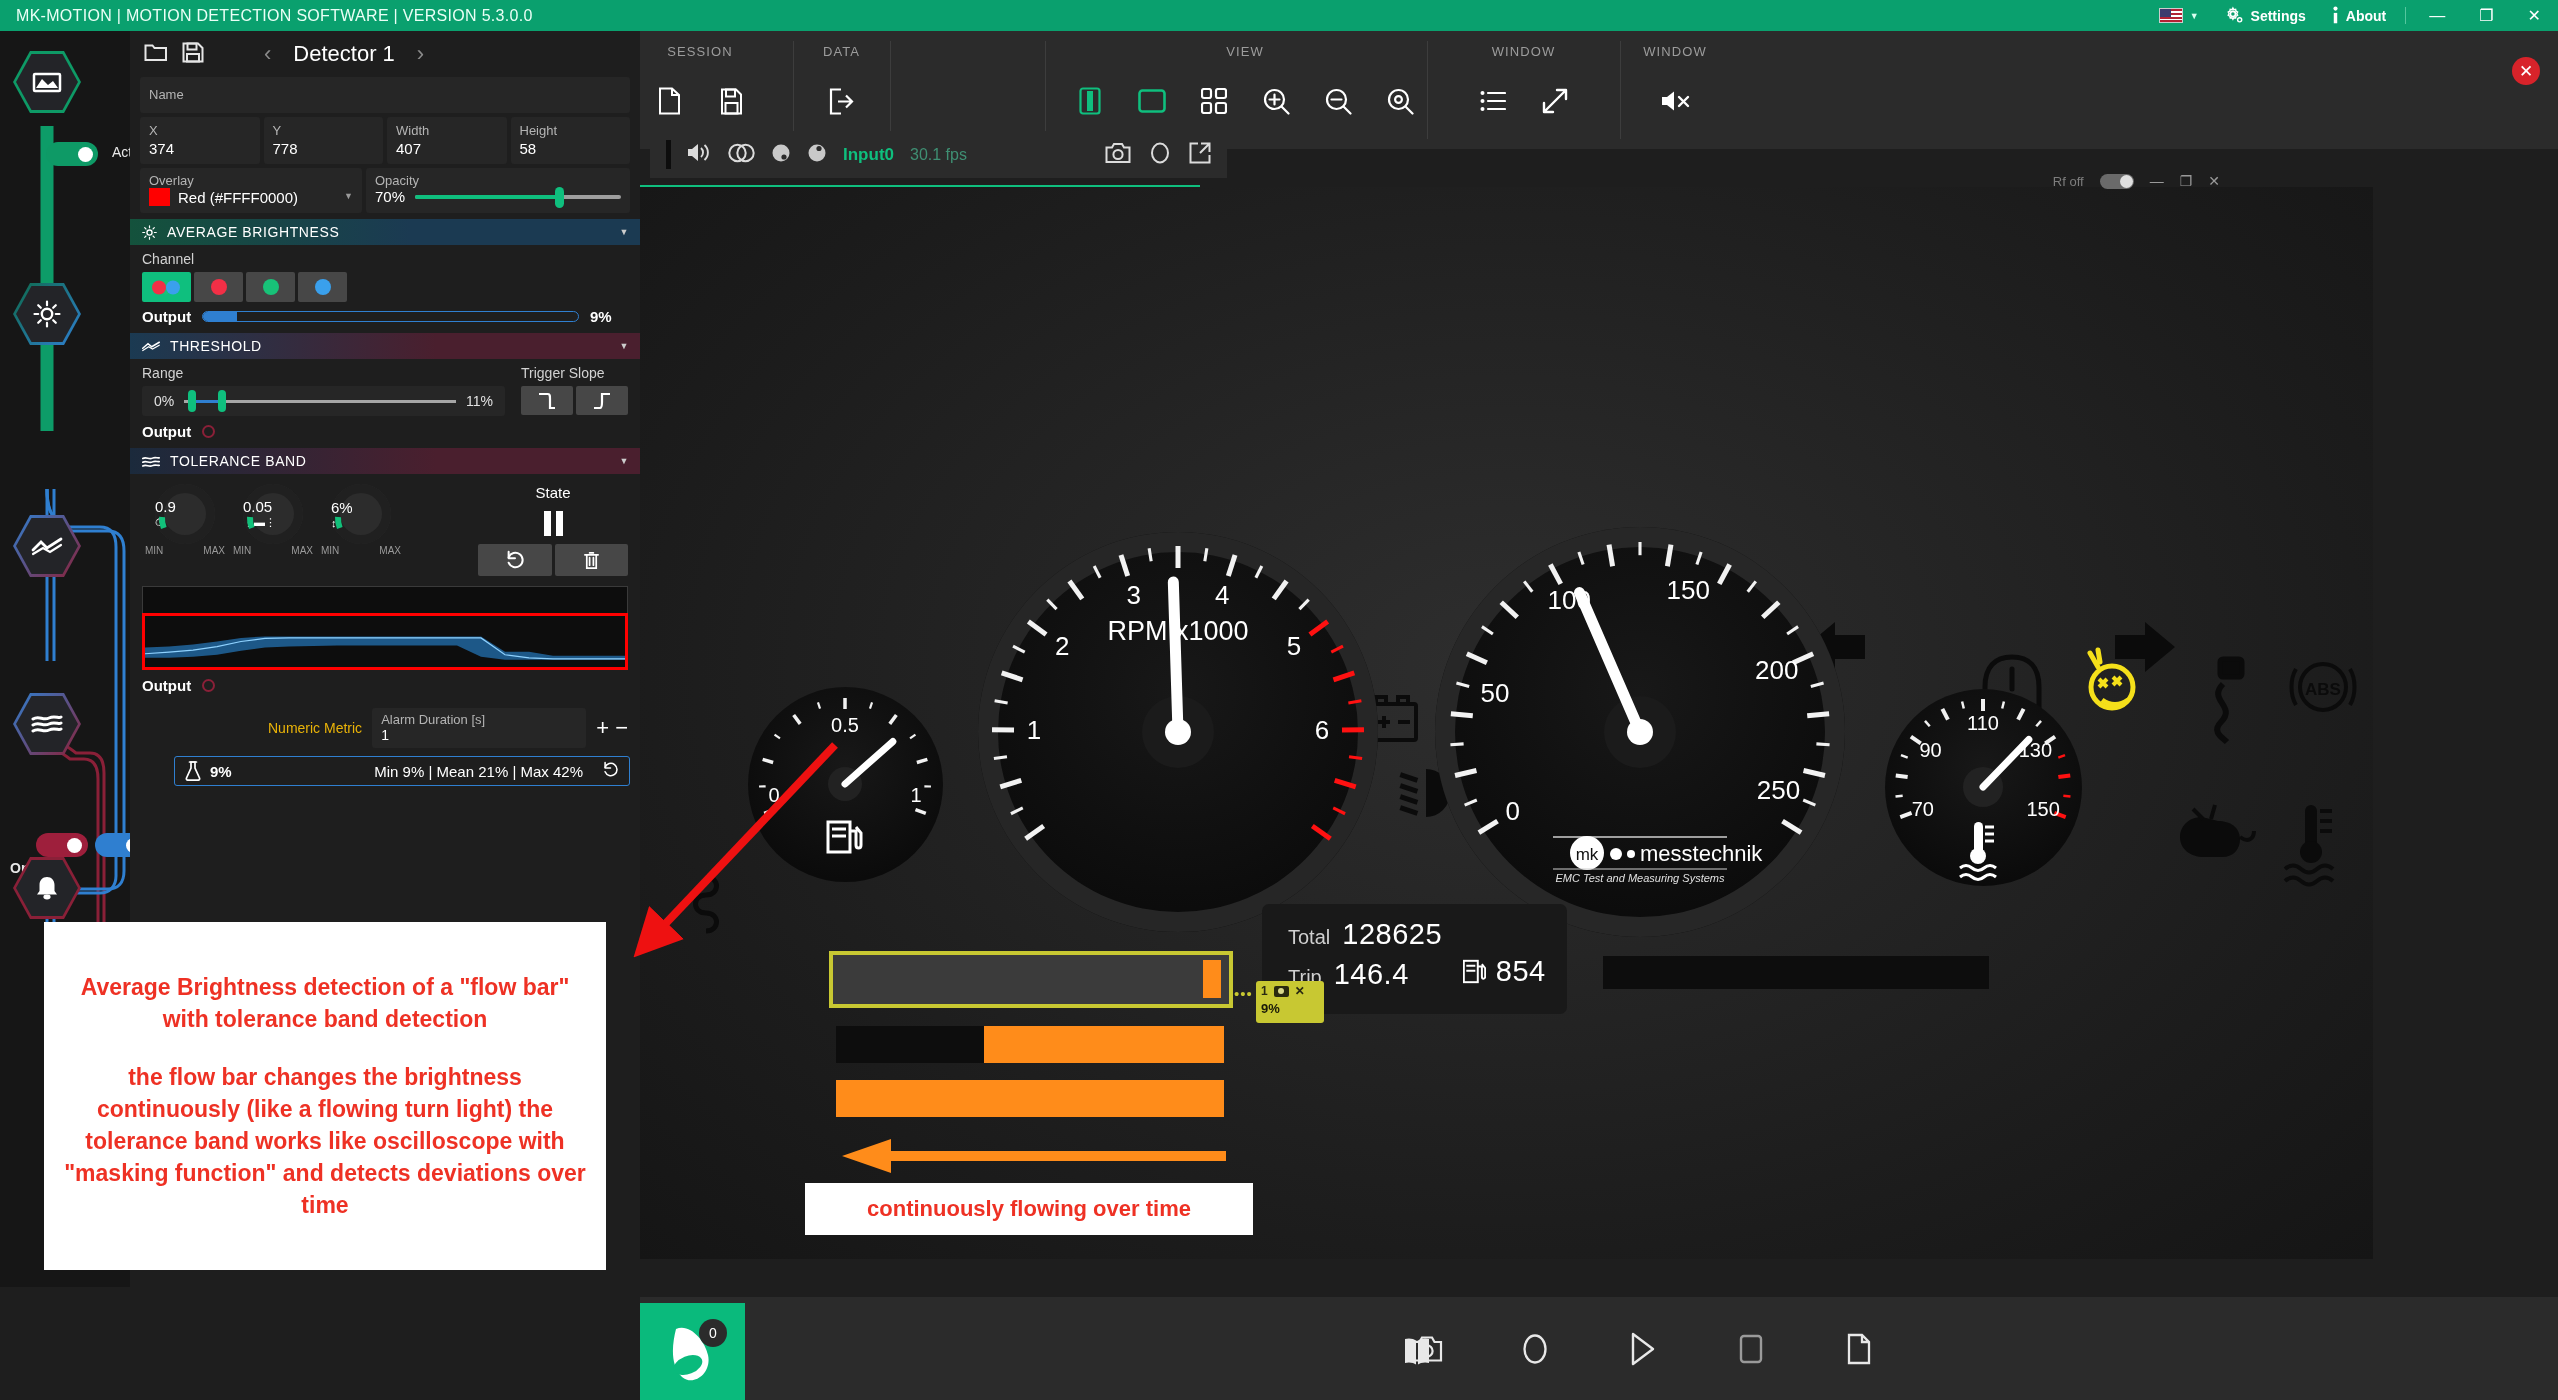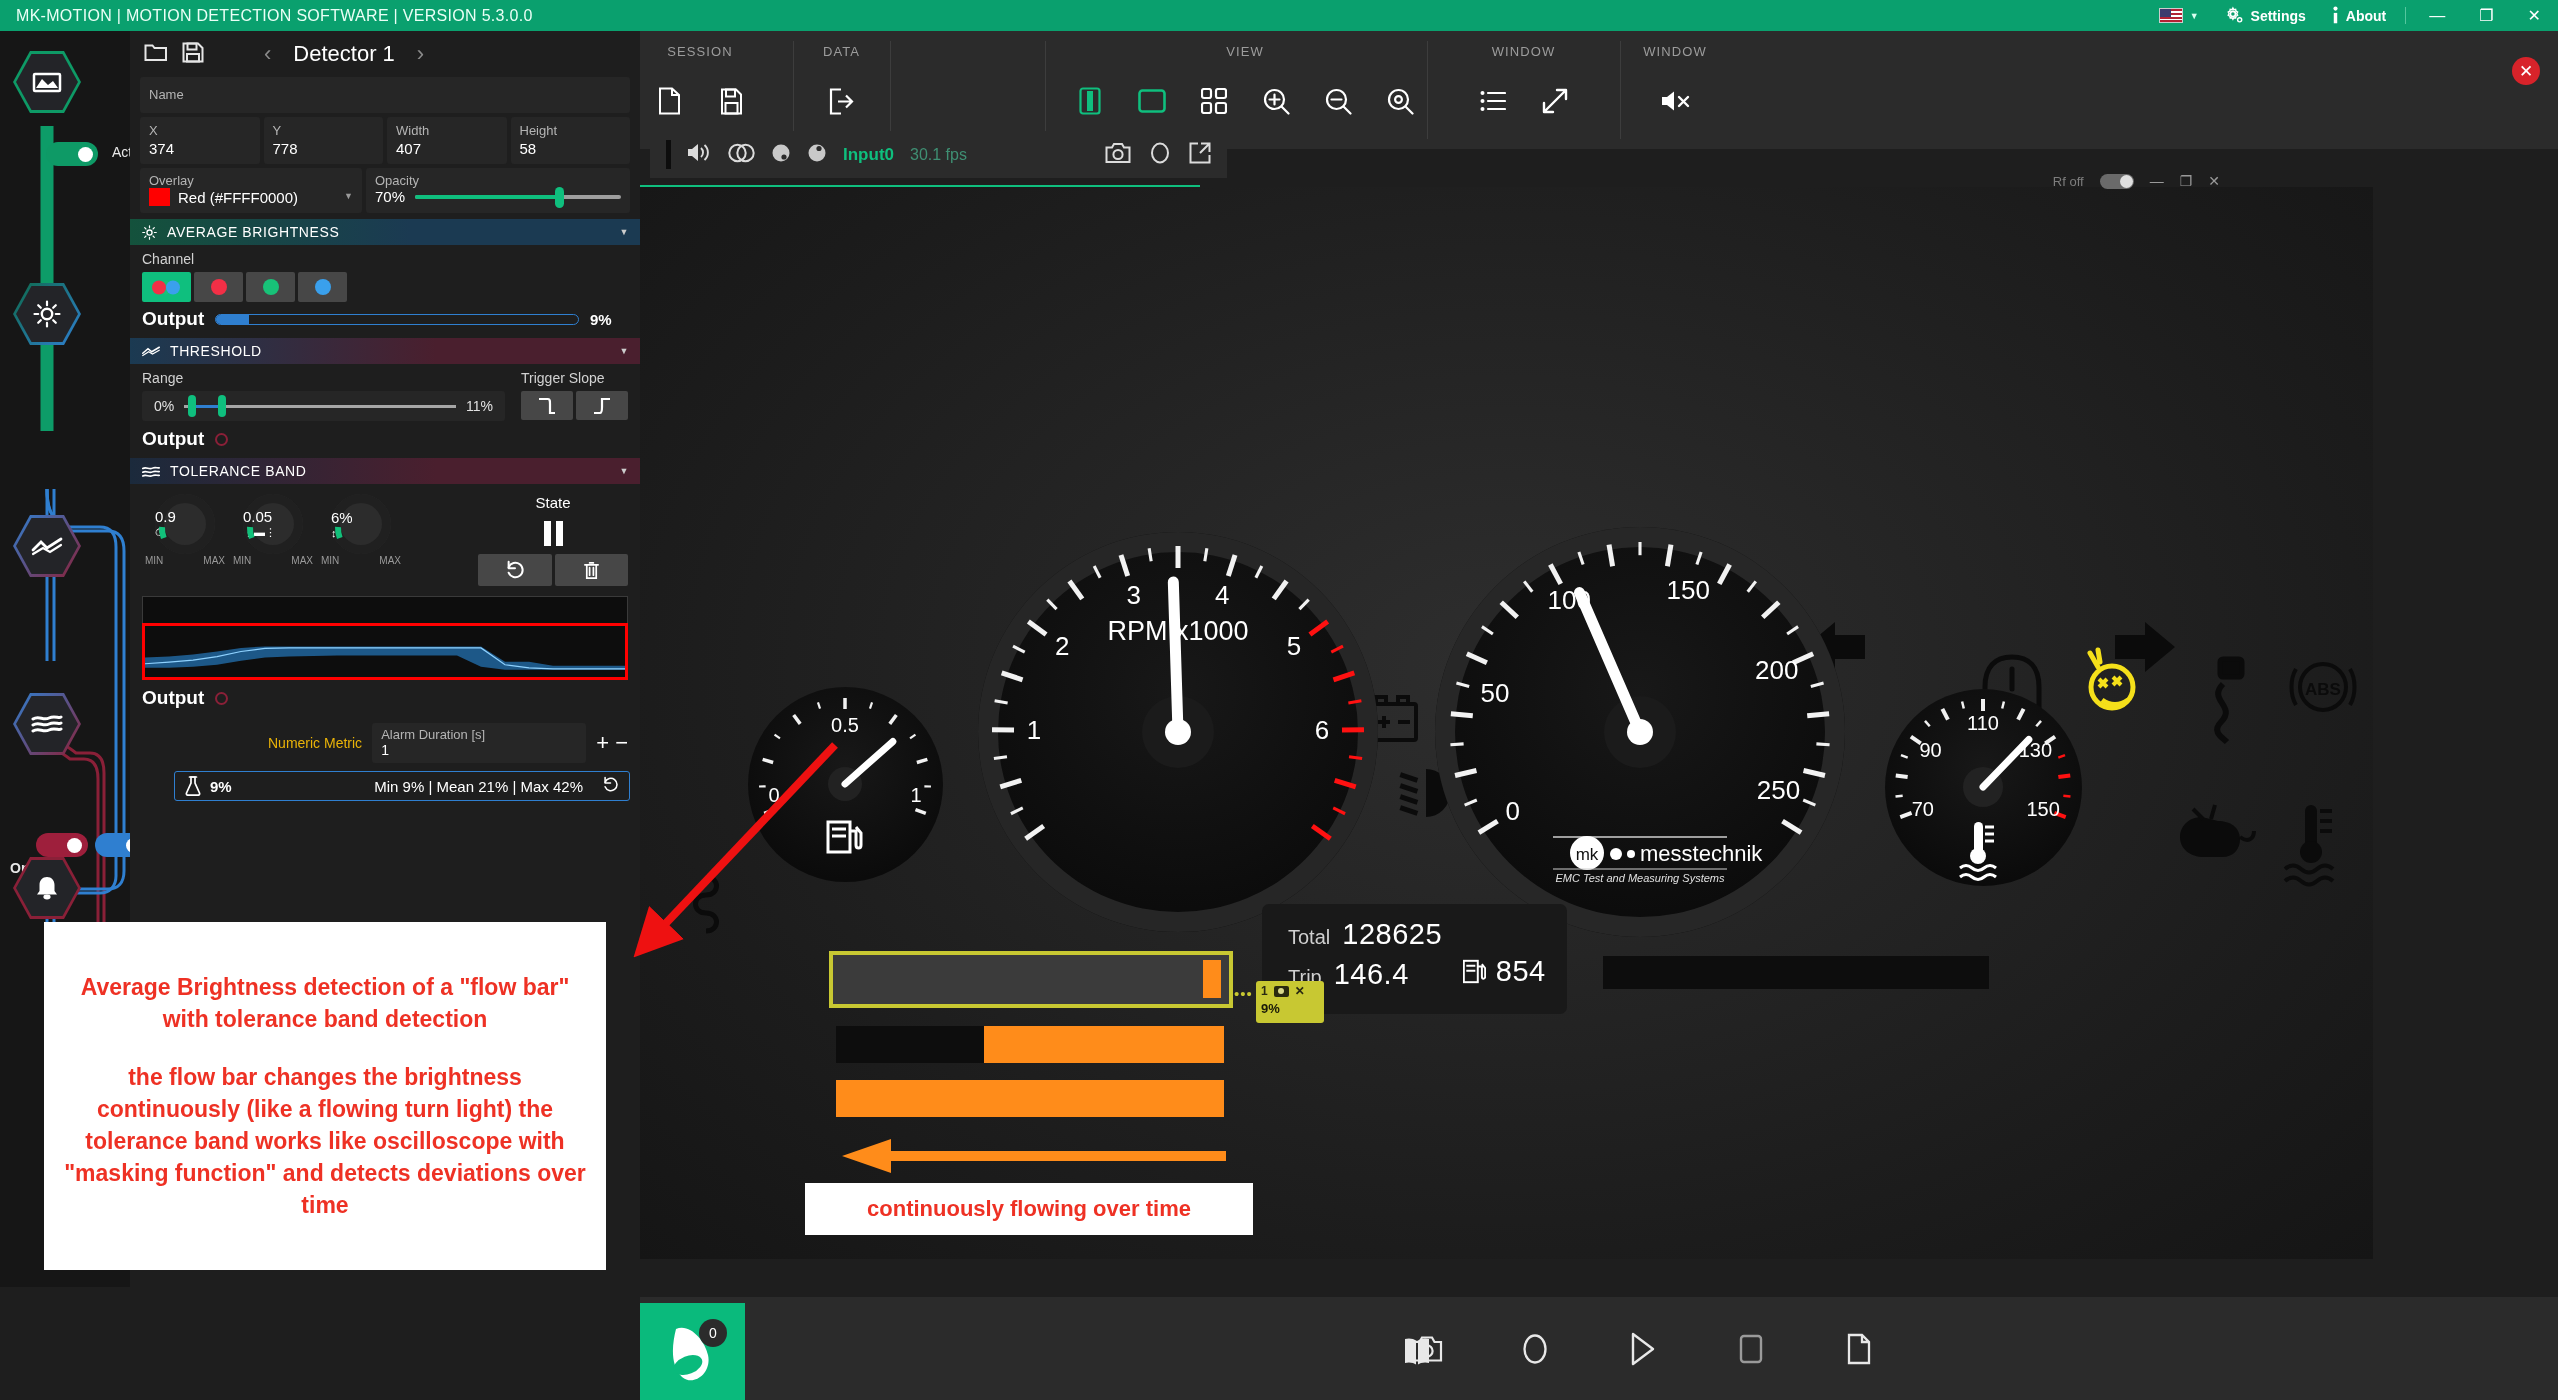--- a/index.html
+++ b/index.html
@@ -96,21 +96,21 @@
   .mini-lbl { color: #d2d2d2; font-size: 14px; margin-bottom: 5px; }
   .chan-row { display: flex; gap: 3px; margin-bottom: 6px; }
   .chan-btn {
     width: 49px; height: 30px; background: #474747; display: flex;
     align-items: center; justify-content: center; border-radius: 2px;
   }
   .chan-btn.sel { background: #0fbf7e; }
   .dot { width: 16px; height: 16px; border-radius: 50%; display: inline-block; }
 
   .out-row { display: flex; align-items: center; gap: 11px; }
-  .out-lbl { color: #fff; font-size: 19px; font-weight: bold; }
+  .out-lbl { color: #fff; font-size: 15px; font-weight: bold; }
   .bar-out { flex: 1; height: 11px; border: 1px solid #2f7fd0; border-radius: 6px; position: relative; overflow: hidden; }
   .bar-out-fill { position: absolute; left: 0; top: 0; bottom: 0; background: #2f7fd0; }
   .out-pct { color: #fff; font-size: 15px; font-weight: bold; width: 38px; }
   .led { width: 13px; height: 13px; border-radius: 50%; border: 2px solid #8a2038; }
   .range-box { background: #262626; border-radius: 3px; flex: 1; display: flex; align-items: center; padding: 7px 12px; gap: 10px; }
   .range-edge { color: #e2e2e2; font-size: 14px; }
   .rng-track { flex: 1; height: 3px; background: #a6a6a6; position: relative; }
   .rng-sel { position: absolute; height: 3px; background: #2f7fd0; top: 0; }
   .rng-h { position: absolute; width: 8px; height: 22px; border-radius: 4px; background: #0fbf7e; top: -10px; }
   .ts-group { display: flex; gap: 3px; }

